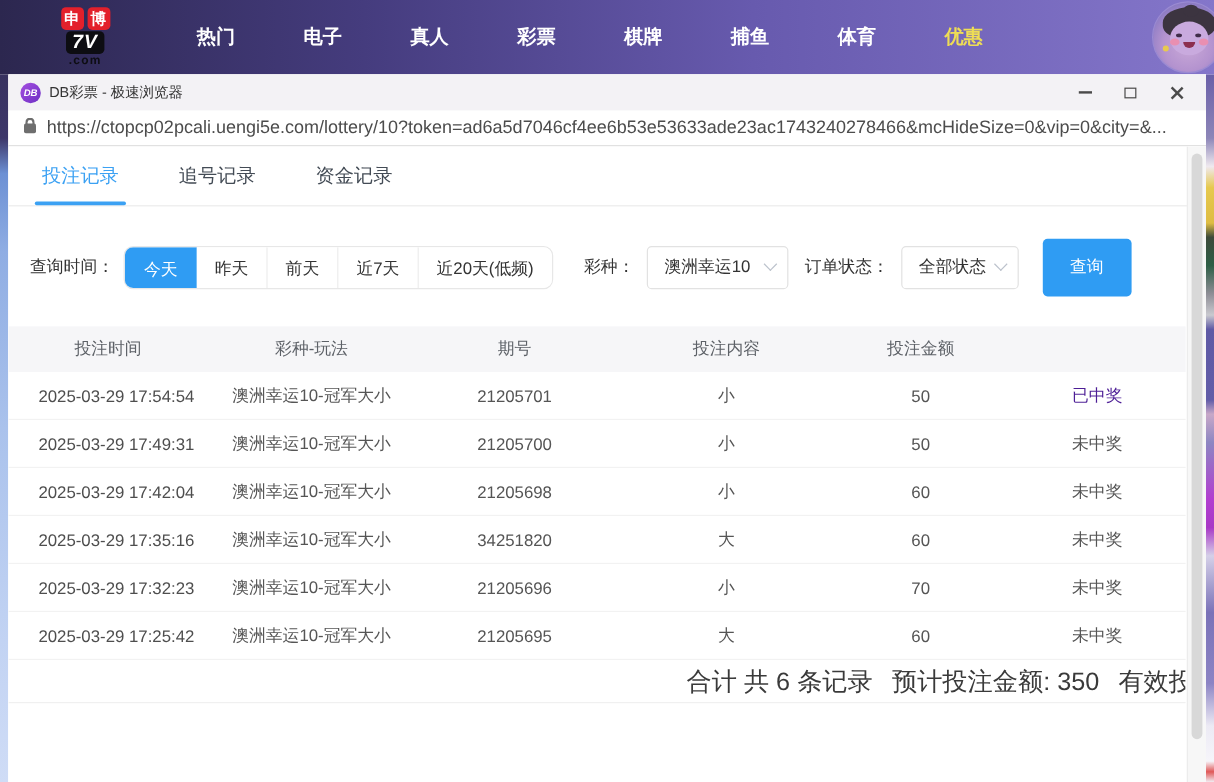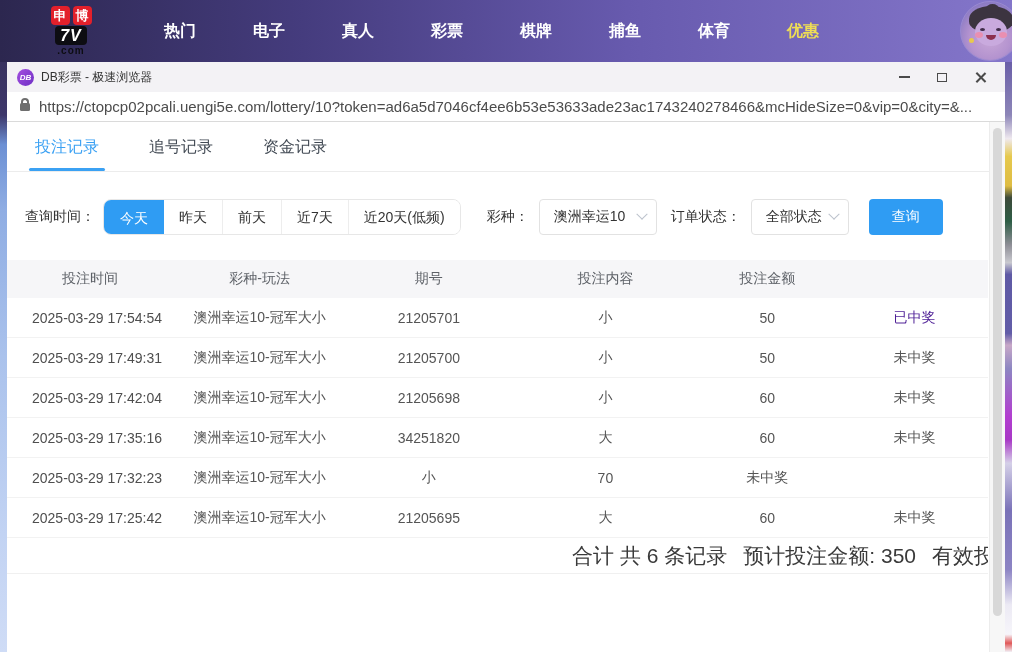--- a/index.html
+++ b/index.html
@@ -77,21 +77,21 @@
   .time-btn { background:#fff; color:#333; font-size:14px; line-height:34px; padding:0 15px; cursor:pointer; white-space:nowrap; }
   .time-btn.active { background:#2f9cf3; color:#fff; padding:0 16px; line-height:36px; }
   .time-btn:nth-child(n+3) { border-left:1px solid #ededed; }
   .sel { display:flex; align-items:center; justify-content:space-between; border:1px solid #e2e2e2; border-radius:4px;
     height:36px; padding:0 10px 0 14px; margin-left:10px; cursor:pointer; background:#fff; }
   .sel-lottery { width:118px; }
   .sel-status { width:98px; }
   .chevron-down-icon { width:8px; height:8px; border-right:1.6px solid #bcc2cc; border-bottom:1.6px solid #bcc2cc;
     transform:rotate(45deg) translate(-2px,-2px); }
   .gap26 { width:26px; } .gap16 { width:14px; }
-  .search-btn { width:74px; height:36px; background:#2f9cf3; border:none; border-radius:4px; color:#fff;
+  .search-btn { width:74px; height:48px; background:#2f9cf3; border:none; border-radius:4px; color:#fff;
     font-size:14px; cursor:pointer; margin-left:20px; font-family:inherit; }
 
   
   .table-wrap { margin-top:25px; width:981px; }
   .thead { display:grid; grid-template-columns:17.5% 16.5% 18% 18% 15% 15%; background:#f6f6f8; height:38px;
     align-items:center; font-size:14px; color:#5d6167; }
   .thead .th { text-align:center; }
   .thead .th:first-child { text-align:left; padding-left:55px; }
   .tr { display:grid; grid-template-columns:17.5% 16.5% 18% 18% 15% 15%; height:40px; align-items:center;
     font-size:14px; color:#555; border-bottom:1px solid #f2f2f2; }
@@ -243,20 +243,21 @@
         <div class="td c1">2025-03-29 17:35:16</div>
         <div class="td">澳洲幸运10-冠军大小</div>
         <div class="td">34251820</div>
         <div class="td">大</div>
         <div class="td">60</div>
         <div class="td">未中奖</div>
       </div>
       <div class="tr">
         <div class="td c1">2025-03-29 17:32:23</div>
         <div class="td">澳洲幸运10-冠军大小</div>
+        <div class="td">21205696</div>
         <div class="td">小</div>
         <div class="td">70</div>
         <div class="td">未中奖</div>
       </div>
       <div class="tr">
         <div class="td c1">2025-03-29 17:25:42</div>
         <div class="td">澳洲幸运10-冠军大小</div>
         <div class="td">21205695</div>
         <div class="td">大</div>
         <div class="td">60</div>

